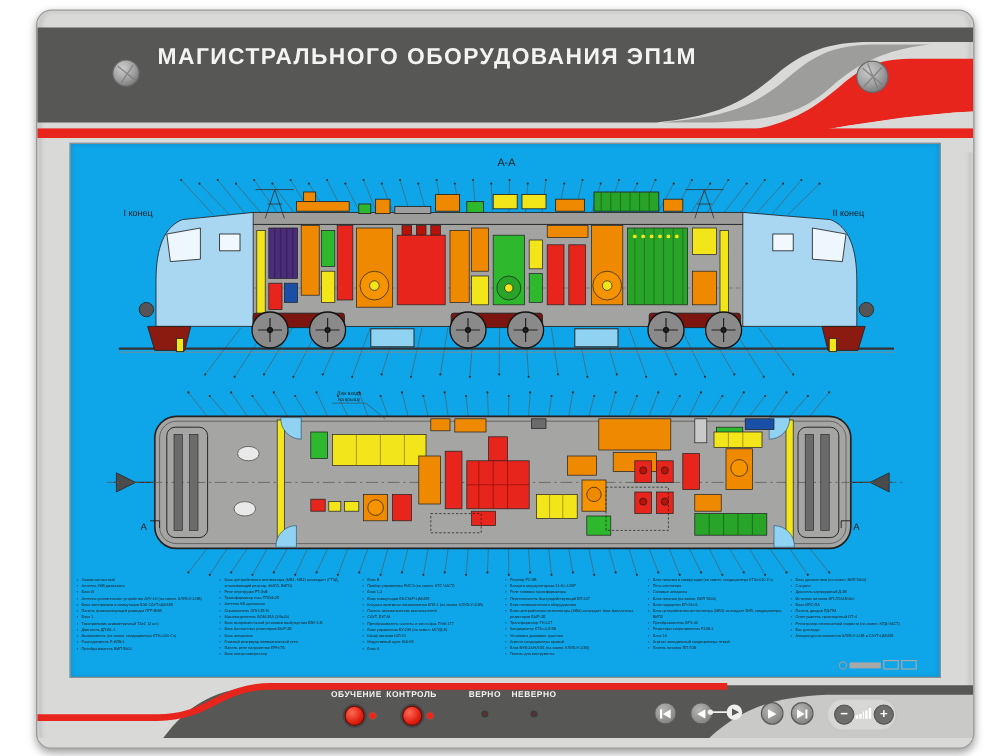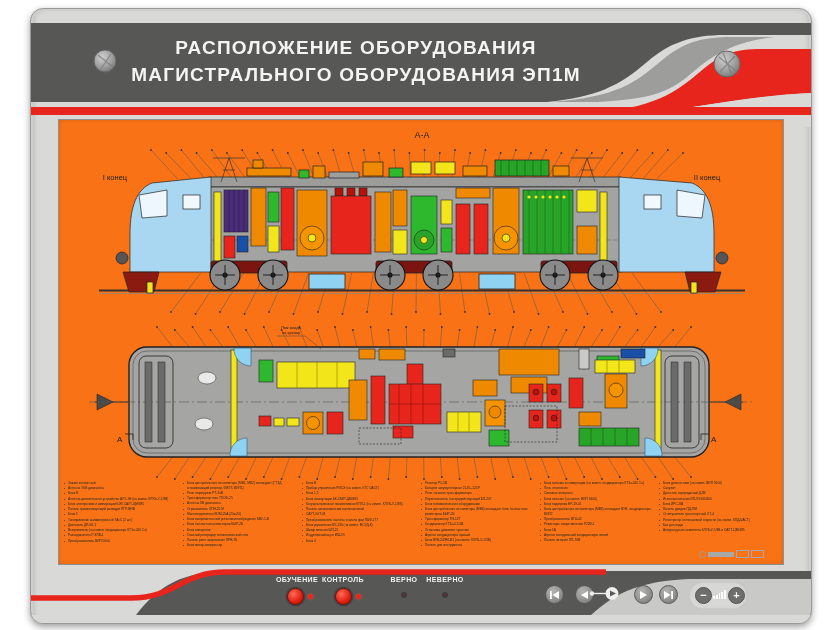--- a/index.html
+++ b/index.html
@@ -7,21 +7,21 @@
        font-family:"Liberation Sans",sans-serif;}
   .board{position:absolute;left:30px;top:8px;width:780px;height:614px;background:#d9d9d8;
          border:1px solid #9a9a9a;border-radius:13px;overflow:hidden;
          box-shadow:0 3px 7px rgba(0,0,0,.38), inset 0 0 0 2px #cfcfce,
                     inset 4px 0 6px -3px rgba(0,0,0,.25), inset -4px 0 6px -3px rgba(0,0,0,.25);}
   .decor{position:absolute;left:0;}
   .hdr{top:0;}
   .bar{top:556px;}
   .title{position:absolute;left:60px;top:25px;width:530px;text-align:center;color:#f4f4f3;
          font-weight:bold;font-size:19px;line-height:27px;letter-spacing:1.2px;white-space:nowrap;}
-  .poster{position:absolute;left:27px;top:110px;width:726px;height:446px;background:#f97316;
+  .poster{position:absolute;left:27px;top:110px;width:726px;height:446px;background:#0ea5e9;
           border:1px solid #8f8f8f;box-sizing:border-box;box-shadow:inset 0 0 4px rgba(0,0,0,.15);}
   .dia{position:absolute;left:0;}
   .svgtext{fill:#1d1d1d;font-family:"Liberation Sans",sans-serif;}
   .legend{position:absolute;left:5px;top:361px;width:716px;display:flex;gap:3px;}
   .lg-col{width:116px;flex:0 0 116px;}
   .lg-item{display:flex;font-size:3.2px;line-height:1.45;color:#232323;margin-bottom:.6px;}
   .lg-b{flex:0 0 4px;font-size:3px;color:#111;}
   .mark{position:absolute;left:640px;top:430px;display:flex;align-items:center;gap:2px;}
   .mark .c{width:5px;height:5px;border-radius:50%;border:1px solid #9a9a9a;}
   .mark .w{width:26px;height:5px;background:#a8a8a8;}
@@ -70,21 +70,20 @@
       <circle cx="74" cy="52" r="11" fill="url(#scr)" stroke="#666" stroke-width="1"></circle>
       <path d="M67,46 L82,58 M70,60 L80,45" stroke="#7d7d7d" stroke-width="1.2" opacity=".8"></path>
     </g>
     <g>
       <circle cx="696" cy="55" r="13" fill="url(#scr)" stroke="#666" stroke-width="1"></circle>
       <path d="M688,48 L705,62 M689,63 L704,47 M692,44 L701,66" stroke="#7d7d7d" stroke-width="1.2" opacity=".8"></path>
     </g>
   </svg>
 
   <div class="title">
-    <div>РАСПОЛОЖЕНИЕ ОБОРУДОВАНИЯ</div>
     <div>МАГИСТРАЛЬНОГО ОБОРУДОВАНИЯ ЭП1М</div>
   </div>
 
   <div class="poster">
 
     <svg class="dia" style="top:2px" width="726" height="200" viewBox="0 0 726 200">
       <text x="363" y="16" text-anchor="middle" font-size="9" class="svgtext">А-А</text>
       <g id="fan-top">
           <line x1="92" y1="28" x2="118.8" y2="57" stroke="#555" stroke-width="0.5"></line>
           <circle cx="92" cy="28" r="0.9" fill="#333"></circle>

